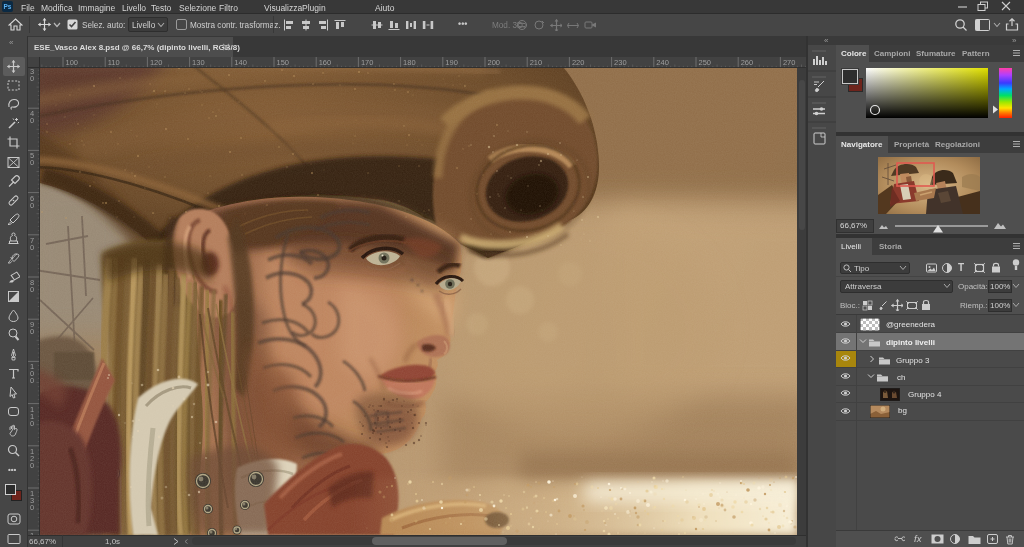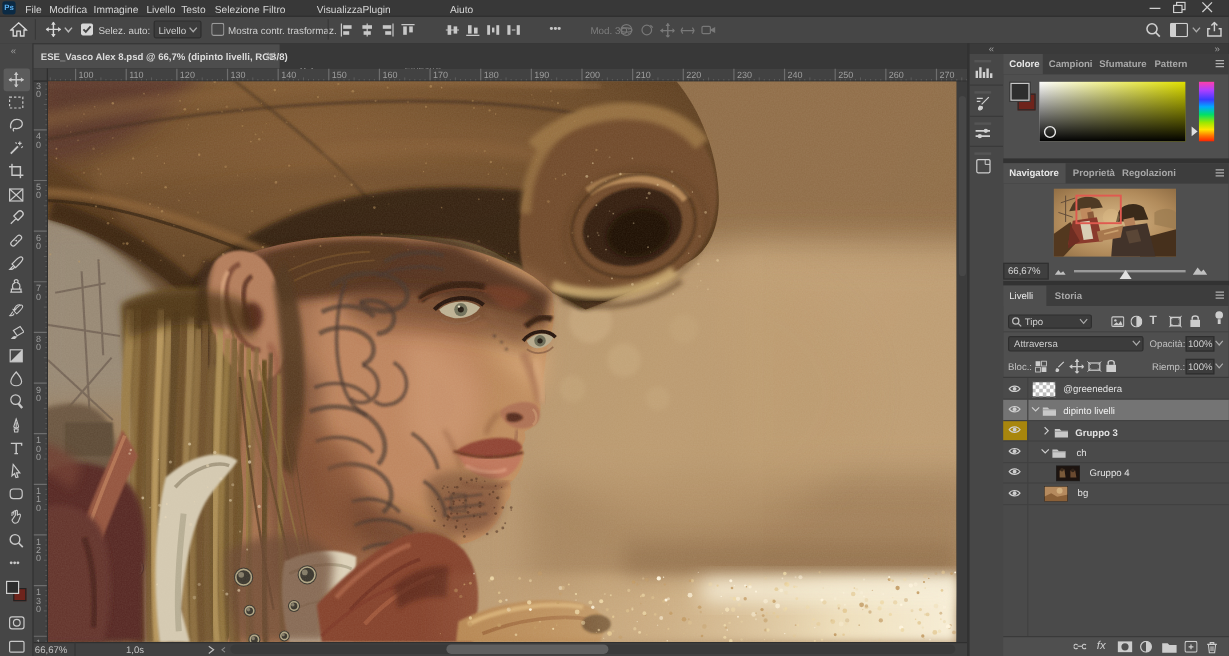--- a/index.html
+++ b/index.html
@@ -862,29 +862,29 @@
     <rect x="0" y="0" width="20" height="13" fill="none" stroke="#2a2a2a"></rect>
   </svg>
 <div style="position:absolute;left:886px;top:320px;font-size:8px;color:#e2e2e2;font-weight:400;white-space:nowrap;">@greenedera</div>
 <svg style="position:absolute;left:859px;top:338px" width="8" height="6" viewBox="0 0 8 6">
     <path d="M1 1.5 L4 4.5 L7 1.5" stroke="#d0d0d0" fill="none"></path>
   </svg>
 <svg style="position:absolute;left:868px;top:337px" width="13" height="11" viewBox="0 0 13 11">
     <path d="M1 2.5 H5 L6.5 4 H12 V9.5 H1 Z" fill="#c8c8c8"></path>
     <path d="M1 4.5 H12" stroke="#8a8a8a" stroke-width="0.6"></path>
   </svg>
-<div style="position:absolute;left:886px;top:338px;font-size:8px;color:#f0f0f0;font-weight:400;white-space:nowrap;">dipinto livelli</div>
+<div style="position:absolute;left:886px;top:338px;font-size:8px;color:#f0f0f0;font-weight:700;white-space:nowrap;">dipinto livelli</div>
 <svg style="position:absolute;left:869px;top:355px" width="6" height="8" viewBox="0 0 6 8">
     <path d="M1.5 1 L4.5 4 L1.5 7" stroke="#d0d0d0" fill="none"></path>
   </svg>
 <svg style="position:absolute;left:878px;top:354.5px" width="13" height="11" viewBox="0 0 13 11">
     <path d="M1 2.5 H5 L6.5 4 H12 V9.5 H1 Z" fill="#c8c8c8"></path>
     <path d="M1 4.5 H12" stroke="#8a8a8a" stroke-width="0.6"></path>
   </svg>
-<div style="position:absolute;left:896px;top:355.5px;font-size:8px;color:#e2e2e2;font-weight:700;white-space:nowrap;">Gruppo 3</div>
+<div style="position:absolute;left:896px;top:355.5px;font-size:8px;color:#e2e2e2;font-weight:400;white-space:nowrap;">Gruppo 3</div>
 <svg style="position:absolute;left:867px;top:373px" width="8" height="6" viewBox="0 0 8 6">
     <path d="M1 1.5 L4 4.5 L7 1.5" stroke="#d0d0d0" fill="none"></path>
   </svg>
 <svg style="position:absolute;left:876px;top:372px" width="13" height="11" viewBox="0 0 13 11">
     <path d="M1 2.5 H5 L6.5 4 H12 V9.5 H1 Z" fill="#c8c8c8"></path>
     <path d="M1 4.5 H12" stroke="#8a8a8a" stroke-width="0.6"></path>
   </svg>
 <div style="position:absolute;left:897px;top:373px;font-size:8px;color:#e2e2e2;font-weight:400;white-space:nowrap;">ch</div>
 <svg style="position:absolute;left:880px;top:387.5px" width="20" height="13" viewBox="0 0 20 13">
     <rect width="20" height="13" fill="#1d1410"></rect>

